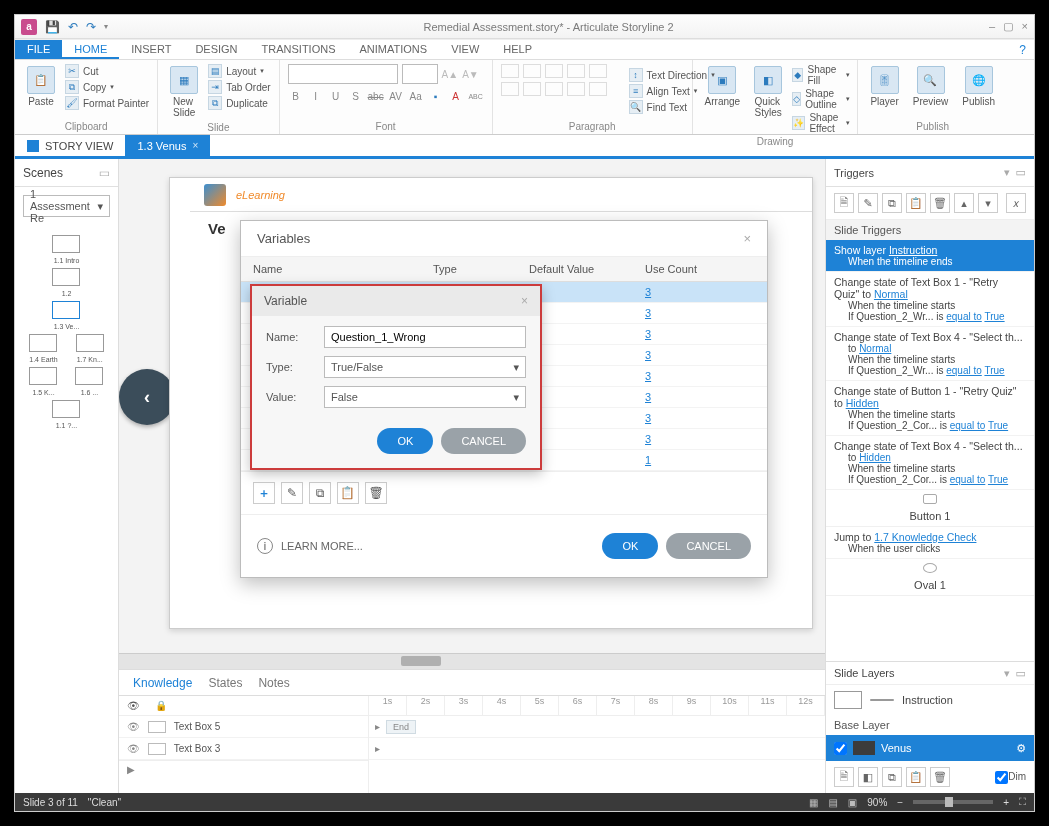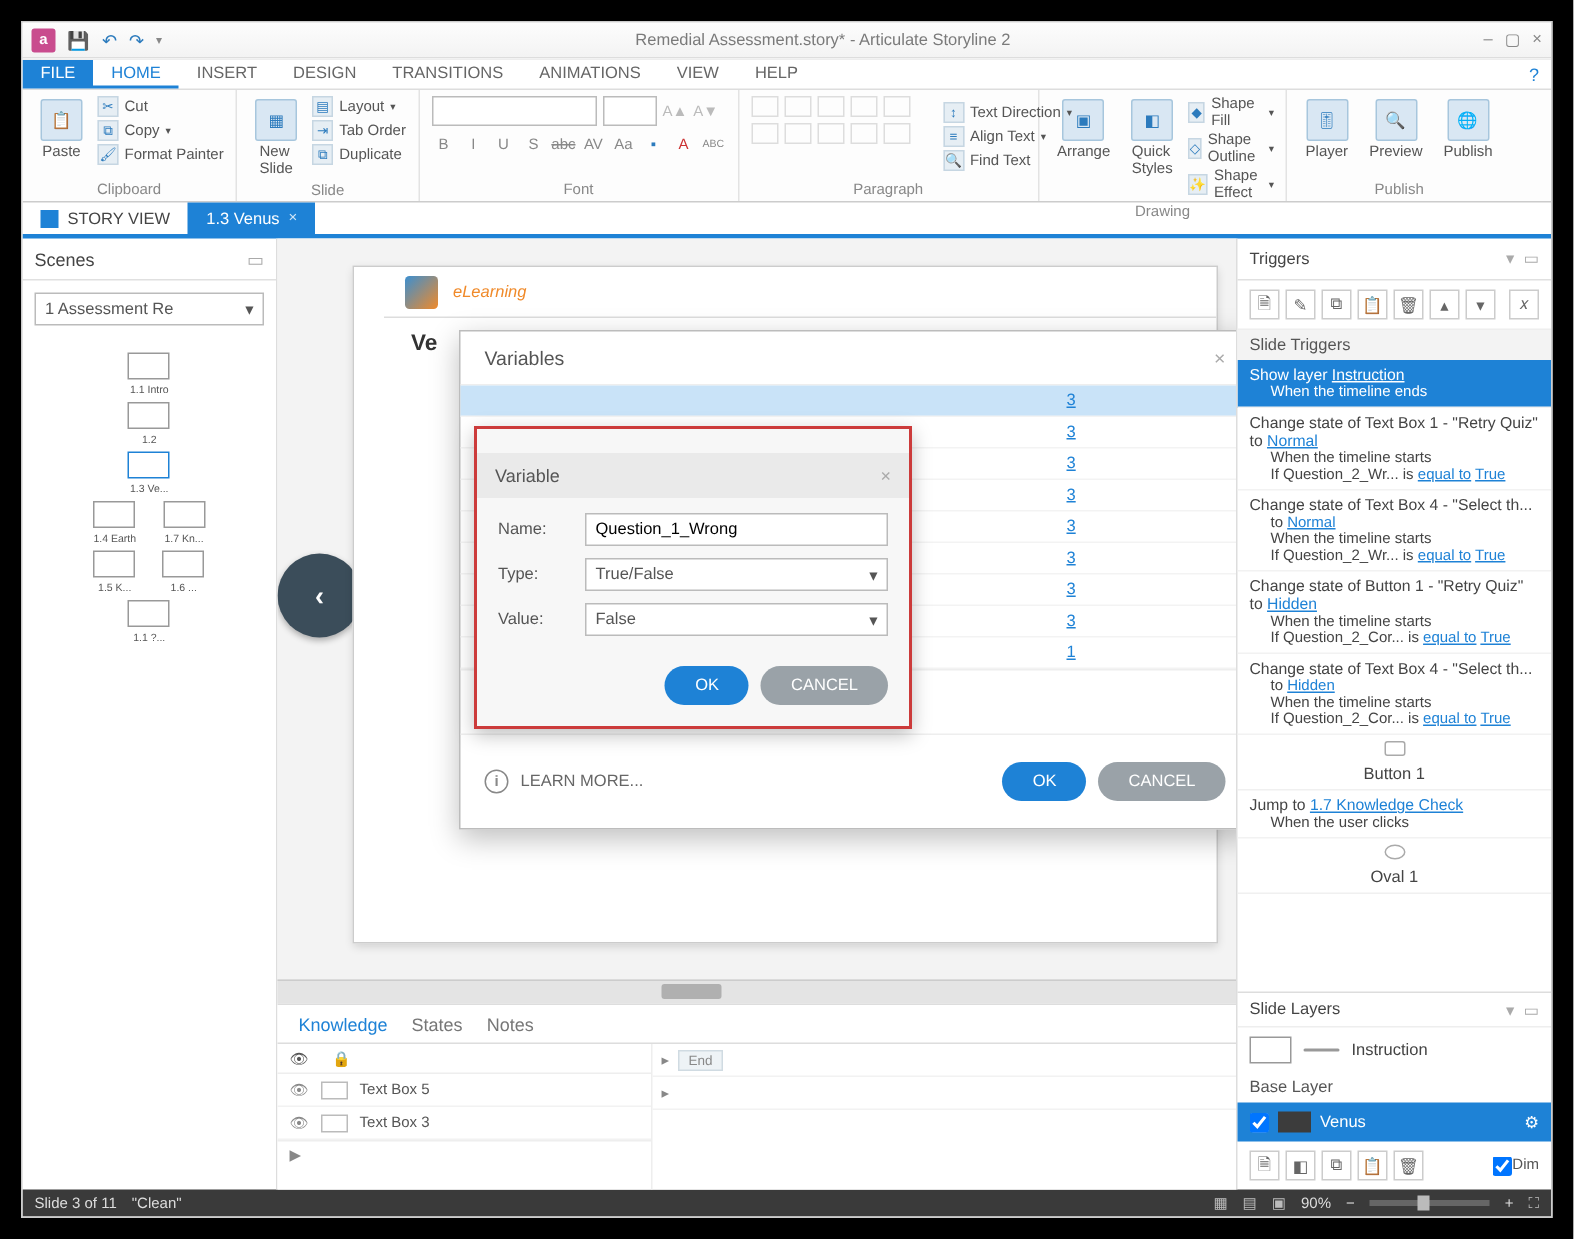--- a/index.html
+++ b/index.html
@@ -80,21 +80,21 @@
 .vars-toolbar .tb.add{color:#1e82d6;font-weight:bold;}
 .learn-row{padding:18px 16px;display:flex;align-items:center;justify-content:space-between;border-top:1px solid #eee;}
 .learn-left{display:flex;align-items:center;gap:8px;color:#666;font-size:11px;}
 .learn-left .info-ic{width:16px;height:16px;border:1.5px solid #888;border-radius:50%;display:flex;align-items:center;justify-content:center;font-size:10px;color:#888;font-weight:bold;}
 .dlg-btn{padding:7px 20px;border-radius:14px;font-size:11px;color:#fff;border:none;cursor:pointer;}
 .dlg-btn.primary{background:#1e82d6;}
 .dlg-btn.cancel{background:#9aa2a8;}
 
 
 .inner-var{position:absolute;left:80px;top:106px;width:292px;border:2px solid #cc3b3b;background:#f7f7f7;padding:0;box-shadow:0 4px 12px rgba(0,0,0,.25);z-index:5;}
-.inner-var .iv-title{background:#eaeaea;padding:8px 12px;font-size:12px;color:#555;display:flex;justify-content:space-between;align-items:center;margin-top:16px;}
+.inner-var .iv-title{background:#eaeaea;padding:8px 12px;font-size:12px;color:#555;display:flex;justify-content:space-between;align-items:center;}
 .inner-var .iv-body{padding:10px 14px;display:grid;grid-template-columns:48px 1fr;gap:8px 10px;font-size:11px;color:#555;}
 .inner-var .iv-body label{align-self:center;}
 .inner-var input.txt, .inner-var .sel{height:22px;border:1px solid #bbb;background:#fff;font-size:11px;padding:0 6px;width:100%;}
 .inner-var .sel{display:flex;align-items:center;justify-content:space-between;}
 .inner-var .iv-btns{padding:10px 14px 14px 14px;display:flex;justify-content:flex-end;gap:8px;}
 
 .stage-scroll{height:16px;background:#e4e4e4;border-top:1px solid #ccc;position:relative;}
 .stage-scroll .thumb{position:absolute;left:40%;top:2px;height:10px;width:40px;background:#b0b0b0;border-radius:2px;}
 
 
@@ -410,20 +410,26 @@
           <div class="logo"></div>
           <span class="brand">eLearning</span>
         </div>
         <div class="stage-title">Ve</div>
 
         <div class="vars-dialog">
           <div class="dlg-title">
                   <span>Variables</span>
                   <span style="color:#aaa;">×</span>
                 </div>
+          <div class="vars-table-head">
+            <div class="vth-name">Name</div>
+            <div class="vth-type">Type</div>
+            <div class="vth-def">Default Value</div>
+            <div class="vth-use">Use Count</div>
+          </div>
           <div class="vars-rows">
             <div class="vrow sel">
                     <div class="c-name"></div>
                     <div class="c-type"></div>
                     <div class="c-def"></div>
                     <div class="c-use">3</div>
                   </div>
             <div class="vrow">
                     <div class="c-name"></div>
                     <div class="c-type"></div>
@@ -542,20 +548,34 @@
         <div class="tl-row">
           <span class="eye">👁</span>
           <span class="box"></span>
           <span class="name">Text Box 3</span>
         </div>
         <div class="tl-play">
                 <span>▶</span>
               </div>
       </div>
       <div class="tl-right">
+        <div class="ruler2">
+          <span>1s</span>
+                <span>2s</span>
+                <span>3s</span>
+                <span>4s</span>
+                <span>5s</span>
+                <span>6s</span>
+                <span>7s</span>
+                <span>8s</span>
+                <span>9s</span>
+                <span>10s</span>
+                <span>11s</span>
+                <span>12s</span>
+        </div>
         <div class="tl-bar">
                 <span style="color:#888;padding:0 6px;">▸</span>
                 <span class="end">End</span>
               </div>
         <div class="tl-bar">
                 <span style="padding:0 6px;color:#888;">▸</span>
               </div>
       </div>
     </div>
   </div>

